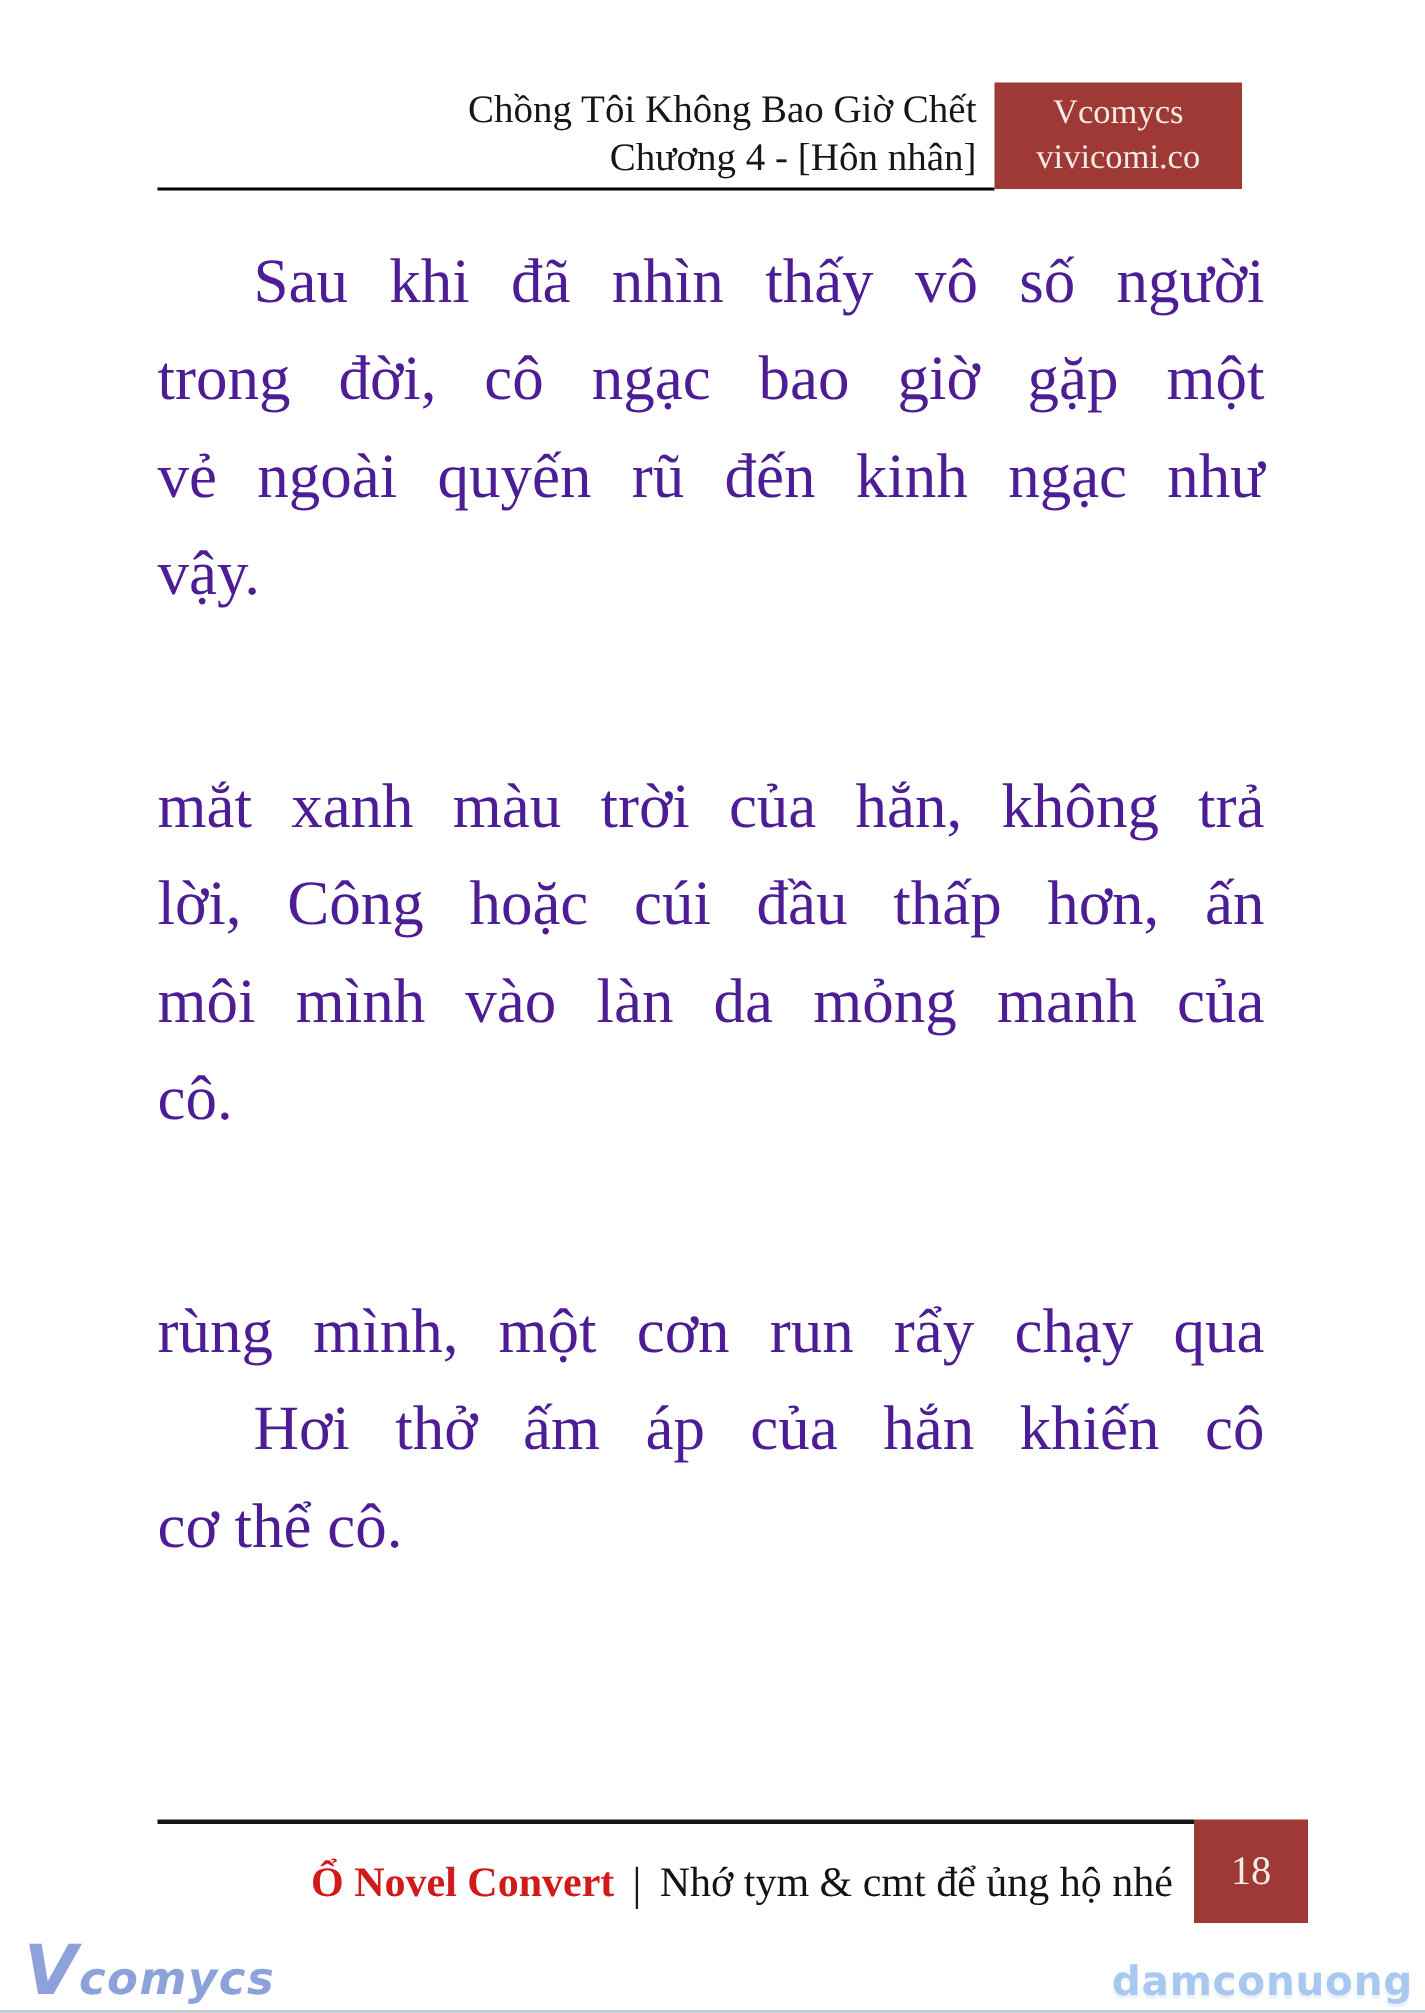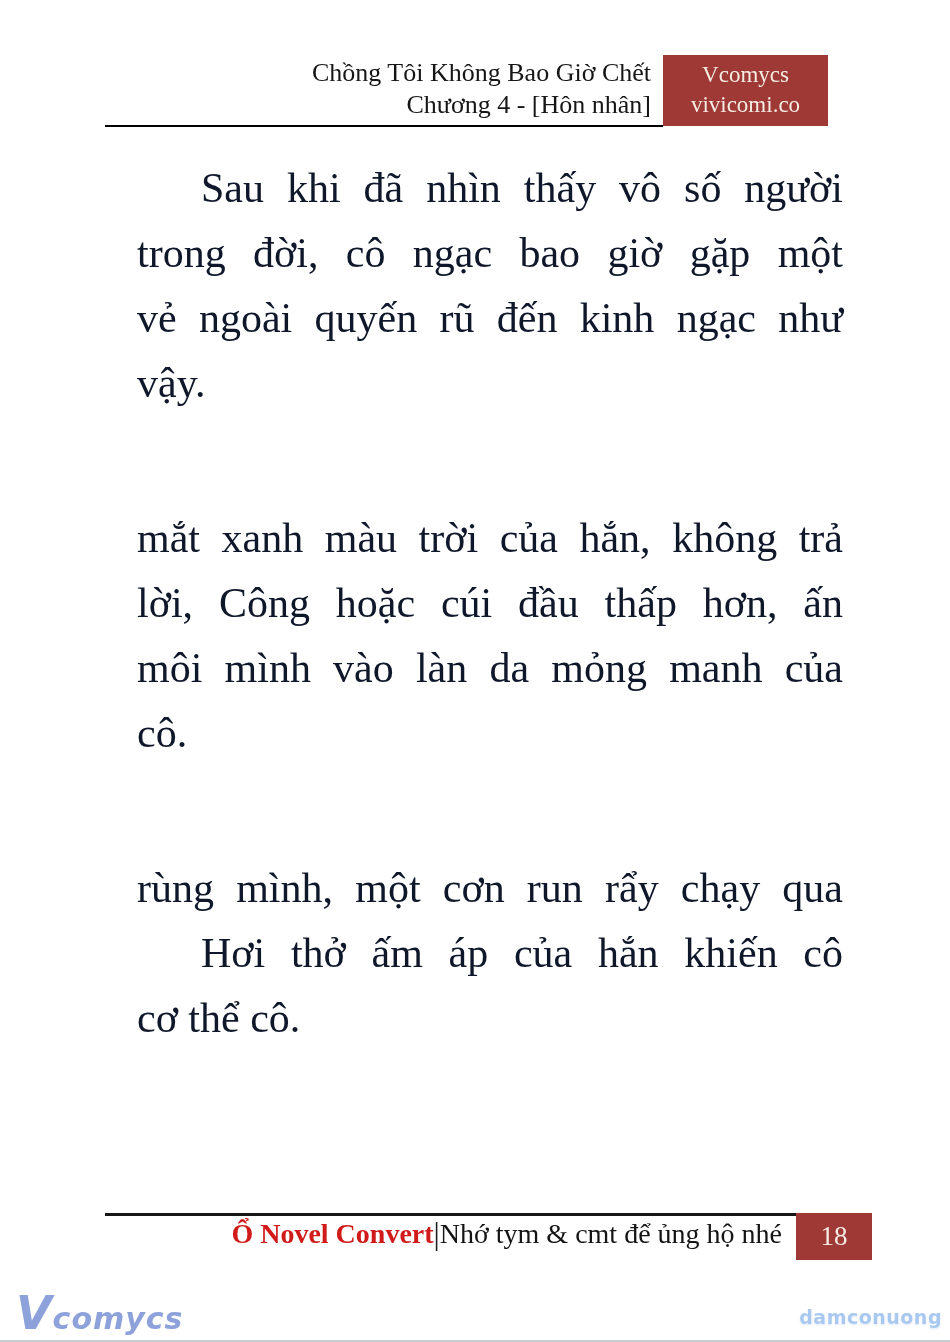--- a/index.html
+++ b/index.html
@@ -16,31 +16,31 @@
     flex:1; text-align:right; font-size:26px; line-height:32px; color:#161616;
     padding:2px 12px 4px 0; border-bottom:2px solid #000;
   }
   .brand-box {
     width:165px; background:#9e3936; color:#f5ece3; text-align:center;
     font-size:23px; line-height:30px; padding-top:5px; height:71px;
   }
 
   
   .body-text { position:absolute; top:156px; left:105px; width:738px; }
-  .para { font-size:42px; line-height:65px; color:#0f172a; margin-bottom:90px;margin-left:32px; }
+  .para { font-size:42px; line-height:65px; color:#4c1d95; margin-bottom:90px; }
   .para:last-child { margin-bottom:0; }
   .pline { text-align:justify; text-align-last:justify; text-justify:inter-word; }
   .pline.first { text-indent:64px; }
   .pline.last  { text-align-last:left; }
 
   
   .footer { position:absolute; top:1213px; left:105px; width:767px; display:flex; align-items:stretch; }
   .footer-left {
     flex:1; border-top:3px solid #161616; display:flex; justify-content:flex-end;
-    align-items:center; padding:0 14px 8px 0; font-size:28px; color:#141414; 
+    align-items:center; padding:22px 14px 8px 0; font-size:28px; color:#141414; gap:12px;
     white-space:nowrap;
   }
   .credit { color:#d11a1a; font-weight:bold; }
   .sep { font-weight:normal; font-size:31px; color:#1a1a1a; }
   .page-box {
     width:76px; background:#9e3936; color:#f5ece3; display:flex;
     align-items:center; justify-content:center; font-size:27px;
   }
 
   
@@ -48,21 +48,21 @@
     position:absolute; left:16px; top:1286px; display:block;
     font-family:"DejaVu Sans","Liberation Sans",sans-serif;
     font-style:italic; font-weight:bold; font-size:30px; letter-spacing:1px;
     color:#8198d6; opacity:.9;
     text-shadow:0 0 2px rgba(255,255,255,.7);
   }
   .logo-watermark::first-letter { font-size:46px; }
   .damconuong-watermark {
     position:absolute; right:8px; top:1306px;
     font-family:"DejaVu Sans","Liberation Sans",sans-serif;
-    font-weight:bold; font-size:19px; letter-spacing:.5px; color:#a9c8ef;
+    font-weight:bold; font-size:27px; letter-spacing:.5px; color:#a9c8ef;
     text-shadow:0 0 3px #ffffff, 0 0 3px #ffffff, 0 1px 2px rgba(160,190,230,.6);
   }
   .bottom-edge { position:absolute; left:0; right:0; bottom:0; height:2px; background:#c6cbd1; }
 </style>
 </head>
 <body>
 
 <div class="page">
 
   <div class="header">

